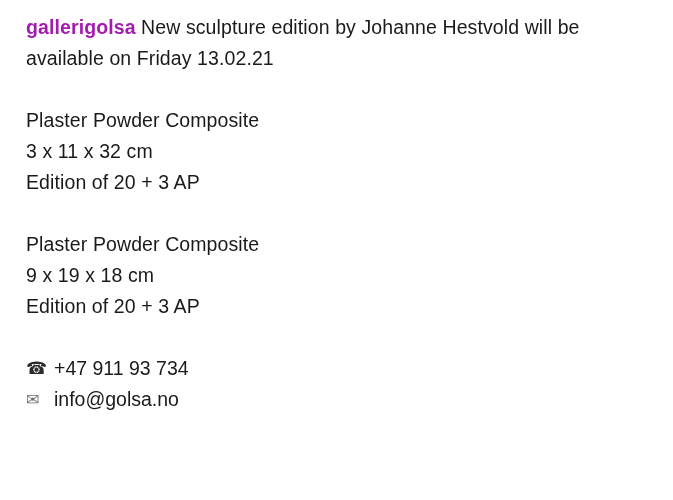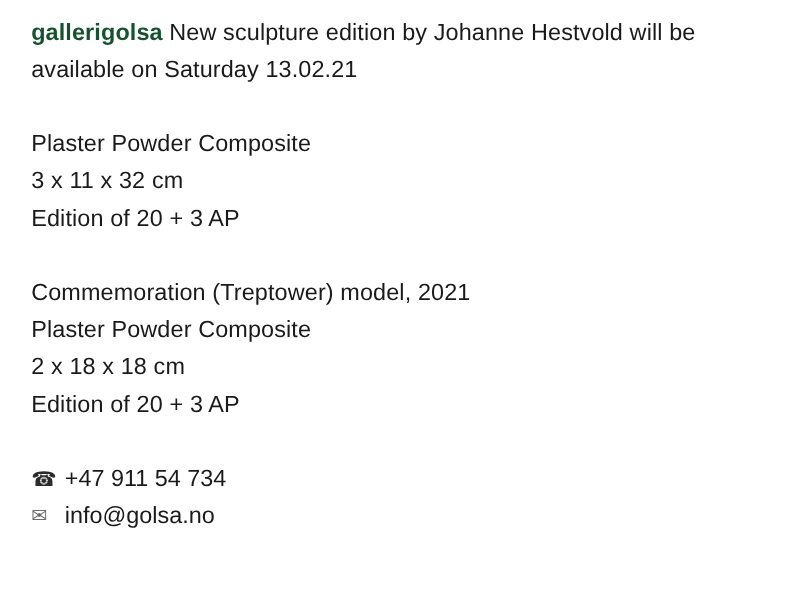--- a/index.html
+++ b/index.html
@@ -20,21 +20,21 @@
     width: 673px;
   }
   .line {
     font-size: 19.5px;
     line-height: 31px;
     white-space: pre-wrap;
     letter-spacing: 0.1px;
   }
   .username {
     font-weight: bold;
-    color: #14532d;
+    color: #a21caf;
   }
   .para {
     margin: 0;
   }
   .spacer {
     height: 31px;
   }
   .contact-line {
     display: flex;
     align-items: center;
@@ -55,45 +55,44 @@
   }
   .contact-text {
     display: inline-block;
   }
 </style>
 </head>
 <body>
 
 <div class="post">
 
-  <p class="line para"><span class="username">gallerigolsa</span><span> New sculpture edition by Johanne Hestvold will be available on Saturday 13.02.21</span></p>
+  <p class="line para"><span class="username">gallerigolsa</span><span> New sculpture edition by Johanne Hestvold will be available on Friday 13.02.21</span></p>
 
   <div class="spacer"></div>
 
   <div>
     <p class="line para">Plaster Powder Composite</p>
     <p class="line para">3 x 11 x 32 cm</p>
     <p class="line para">Edition of 20 + 3 AP</p>
   </div>
 
   <div class="spacer"></div>
 
   <div>
-    <p class="line para">Commemoration (Treptower) model, 2021</p>
     <p class="line para">Plaster Powder Composite</p>
-    <p class="line para">2 x 18 x 18 cm</p>
+    <p class="line para">9 x 19 x 18 cm</p>
     <p class="line para">Edition of 20 + 3 AP</p>
   </div>
 
   <div class="spacer"></div>
 
   <div>
     <div class="contact-line">
       <span class="glyph">☎</span>
-      <span class="contact-text">+47 911 54 734</span>
+      <span class="contact-text">+47 911 93 734</span>
     </div>
     <div class="contact-line">
       <span class="glyph mail">✉</span>
       <span class="contact-text">info@golsa.no</span>
     </div>
 
   </div>
 
 </div>
 

